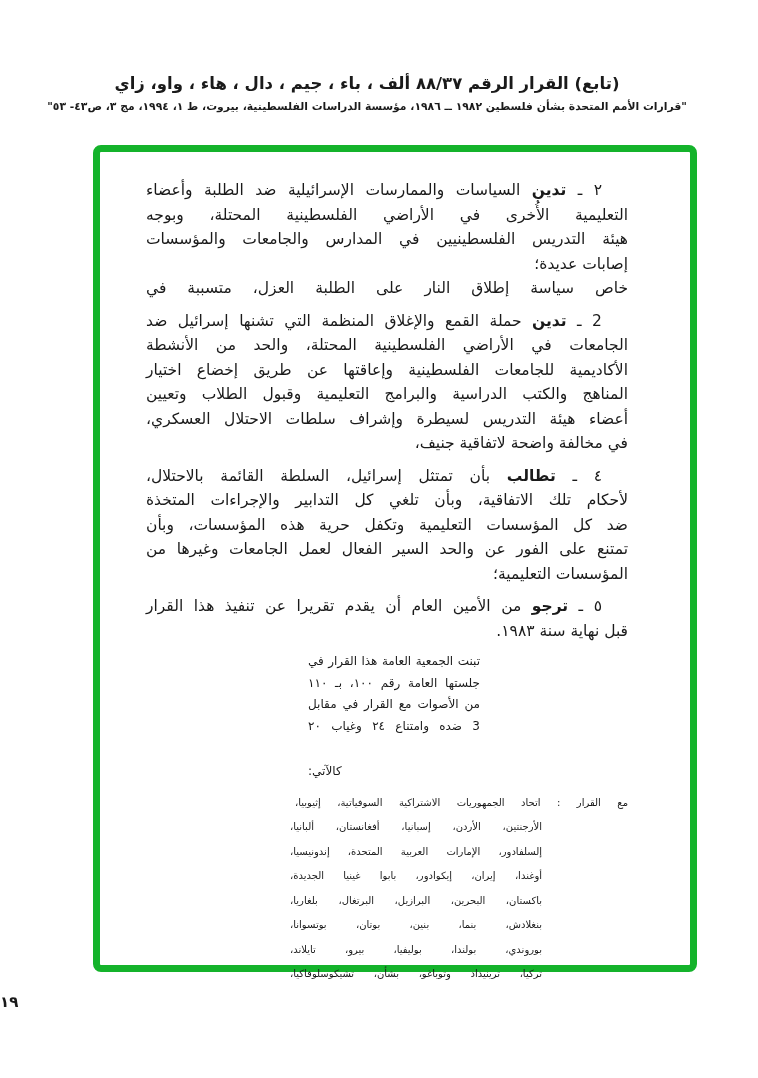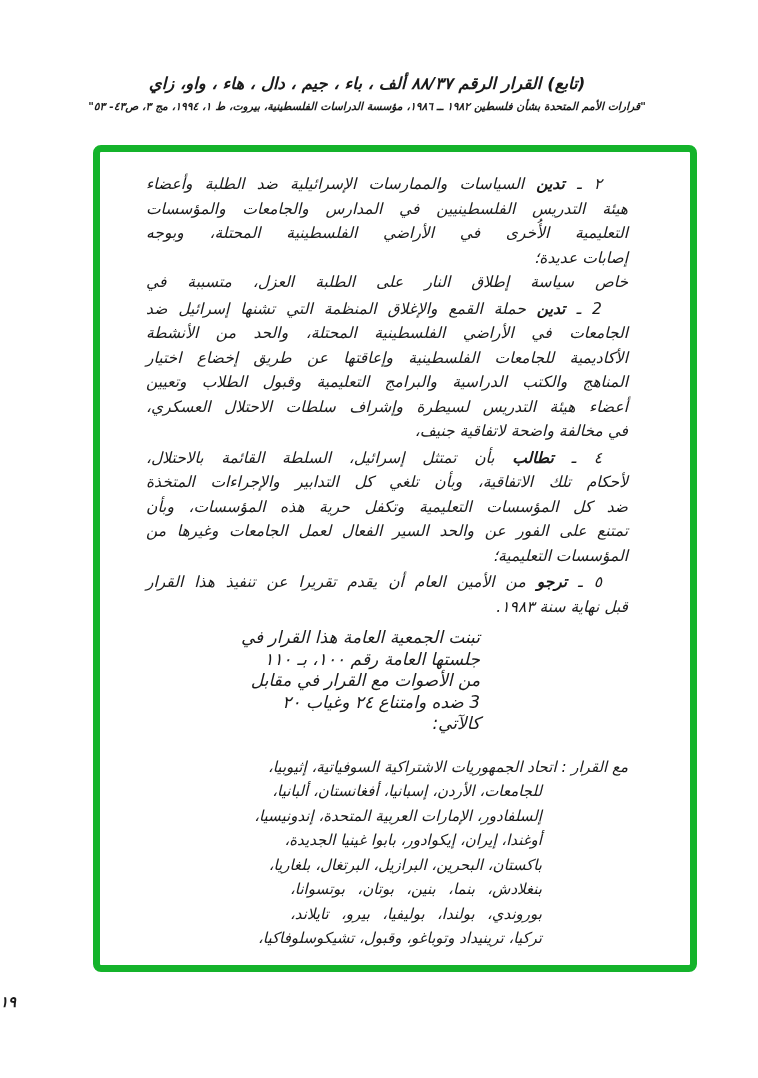--- a/index.html
+++ b/index.html
@@ -1,38 +1,38 @@
 <!DOCTYPE html>
 <html><head>
 <meta charset="utf-8">
 <style>
   html, body { margin: 0; padding: 0; background: #ffffff; }
   .page {
     position: relative; width: 734px; height: 1078px; background: #ffffff;
-    font-family: "DejaVu Sans", sans-serif; color: #1a1a1a; overflow: hidden; font-style: italic;
+    font-family: "DejaVu Sans", sans-serif; color: #1a1a1a; overflow: hidden;
   }
   .header { position: absolute; top: 74px; left: 0; right: 0; text-align: center; direction: rtl; }
   .header-title { font-weight: bold; font-size: 16.5px; letter-spacing: 0.2px; }
   .header-source { font-weight: bold; font-size: 10.8px; margin-top: 7px; }
   .frame {
     position: absolute; left: 93px; top: 145px; width: 604px; height: 827px;
     border: 7px solid #14b32b; border-radius: 8px; box-sizing: border-box;
   }
   .content {
     position: absolute; left: 146px; top: 170px; width: 482px;
     direction: rtl; font-size: 15.5px; line-height: 24.5px;
   }
   .line { white-space: nowrap; }
   .flush { text-align: justify; text-align-last: justify; }
   .lastline { text-align: start; }
   .indent { text-indent: 26px; }
-  .para { margin-top: 2px; }
-  .note { width: 172px; margin: 8px 148px 0 auto; font-size: 17px; line-height: 21.5px; }
-  .note-final { text-align: right; }
-  .votelist { margin-top: 20px; font-size: 15px; line-height: 24.5px; }
+  .para { margin-top: 8px; }
+  .note { width: 172px; margin: 8px 148px 0 auto; font-size: 12px; line-height: 21.5px; }
+  .note-final { text-align: left; margin-top: 24px; }
+  .votelist { margin-top: 8px; font-size: 10px; line-height: 24.5px; }
   .vote-first { width: 333px; margin-right: 0; }
   .vote-cont { width: 252px; margin-right: 86px; }
   .pagenum {
     position: absolute; top: 993px; left: 0; right: 0; 
     font-weight: bold; font-size: 15px;
   }
 </style>
 </head>
 <body>
 
@@ -42,22 +42,22 @@
     <div class="header-title">(تابع) القرار الرقم ٨٨/٣٧ ألف ، باء ، جيم ، دال ، هاء ، واو، زاي</div>
     <div class="header-source">"قرارات الأمم المتحدة بشأن فلسطين ١٩٨٢ ــ ١٩٨٦، مؤسسة الدراسات الفلسطينية، بيروت، ط ١، ١٩٩٤، مج ٣، ص٤٣- ٥٣"</div>
   </div>
 
   <div class="frame"></div>
 
   <div class="content">
 
     <div class="para">
       <div class="line flush indent"><span>٢ ـ </span><b>تدين</b> <span>السياسات والممارسات الإسرائيلية ضد الطلبة وأعضاء</span></div>
+      <div class="line flush">التعليمية الأُخرى في الأراضي الفلسطينية المحتلة، وبوجه</div>
       <div class="line flush">هيئة التدريس الفلسطينيين في المدارس والجامعات والمؤسسات</div>
-      <div class="line flush">التعليمية الأُخرى في الأراضي الفلسطينية المحتلة، وبوجه</div>
       <div class="line lastline">إصابات عديدة؛</div>
       <div class="line flush">خاص سياسة إطلاق النار على الطلبة العزل، متسببة في</div>
     </div>
 
     <div class="para">
       <div class="line flush indent"><span>2 ـ </span><b>تدين</b> <span>حملة القمع والإغلاق المنظمة التي تشنها إسرائيل ضد</span></div>
       <div class="line flush">الجامعات في الأراضي الفلسطينية المحتلة، والحد من الأنشطة</div>
       <div class="line flush">الأكاديمية للجامعات الفلسطينية وإعاقتها عن طريق إخضاع اختيار</div>
       <div class="line flush">المناهج والكتب الدراسية والبرامج التعليمية وقبول الطلاب وتعيين</div>
       <div class="line flush">أعضاء هيئة التدريس لسيطرة وإشراف سلطات الاحتلال العسكري،</div>
@@ -80,26 +80,26 @@
     <div class="note">
       <div class="line flush">تبنت الجمعية العامة هذا القرار في</div>
       <div class="line flush">جلستها العامة رقم ١٠٠، بـ ١١٠</div>
       <div class="line flush">من الأصوات مع القرار في مقابل</div>
       <div class="line flush">3 ضده وامتناع ٢٤ وغياب ٢٠</div>
       <div class="line note-final">كالآتي:</div>
     </div>
 
     <div class="votelist">
       <div class="line flush vote-first"><span>مع القرار :</span> <span>اتحاد الجمهوريات الاشتراكية السوفياتية، إثيوبيا،</span></div>
-      <div class="line flush vote-cont">للجامعات، الأردن، إسبانيا، أفغانستان، ألبانيا،</div>
+      <div class="line flush vote-cont">الأرجنتين، الأردن، إسبانيا، أفغانستان، ألبانيا،</div>
       <div class="line flush vote-cont">إلسلفادور، الإمارات العربية المتحدة، إندونيسيا،</div>
       <div class="line flush vote-cont">أوغندا، إيران، إيكوادور، بابوا غينيا الجديدة،</div>
       <div class="line flush vote-cont">باكستان، البحرين، البرازيل، البرتغال، بلغاريا،</div>
       <div class="line flush vote-cont">بنغلادش، بنما، بنين، بوتان، بوتسوانا،</div>
       <div class="line flush vote-cont">بوروندي، بولندا، بوليفيا، بيرو، تايلاند،</div>
-      <div class="line flush vote-cont">تركيا، ترينيداد وتوباغو، وقبول، تشيكوسلوفاكيا،</div>
+      <div class="line flush vote-cont">تركيا، ترينيداد وتوباغو، بشأن، تشيكوسلوفاكيا،</div>
     </div>
 
   </div>
 
   <div class="pagenum">١٩</div>
 
 </div>
 
 </body></html>

